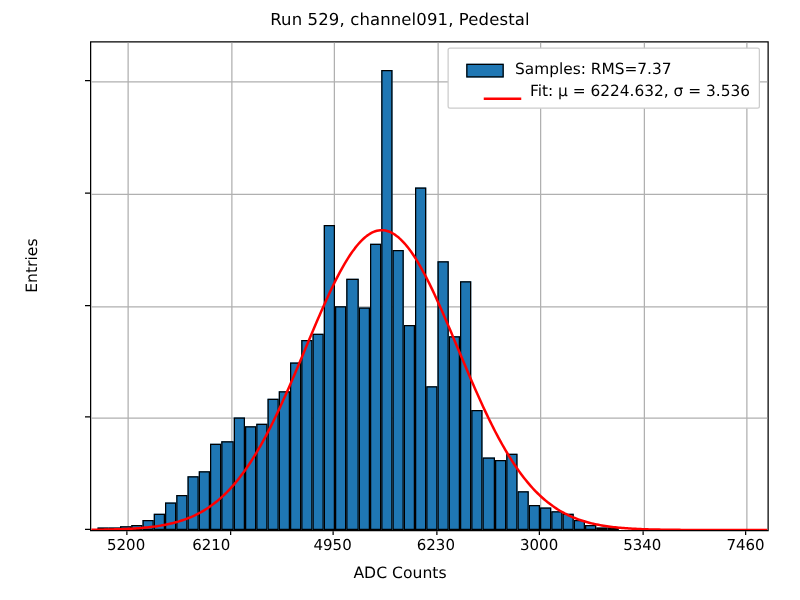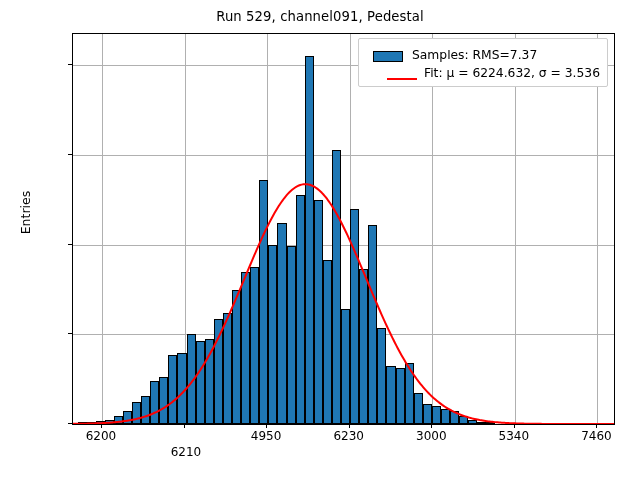--- a/index.html
+++ b/index.html
@@ -156,25 +156,26 @@
   .legend-row.fit-row .legend-swatch-wrap { width: 40px; }
 </style>
 </head>
 <body>
 
 <div id="figure">
 
   <div id="chart-title">Run 529, channel091, Pedestal</div>
 
   <div id="ylabel">Entries</div>
+  <div id="xlabel">ADC Counts</div>
 
   <div id="ytick-labels"></div>
   <div id="xtick-labels">
-      <div class="xtick-label" style="left: 65.9084px;">6200</div>
-      <div class="xtick-label" style="left: 151px; margin-top: 16px;">6210</div>
+      <div class="xtick-label" style="left: 65.9084px;">5200</div>
+      <div class="xtick-label" style="left: 134px;">6210</div>
       <div class="xtick-label" style="left: 231.099px;">4950</div>
       <div class="xtick-label" style="left: 313.695px;">6230</div>
       <div class="xtick-label" style="left: 396.29px;">3000</div>
       <div class="xtick-label" style="left: 478.885px;">5340</div>
       <div class="xtick-label" style="left: 561.481px;">7460</div>
     </div>
   <div id="tick-marks">
       <div class="ytick-mark" style="top: 423px;"></div>
       <div class="ytick-mark" style="top: 333px;"></div>
       <div class="ytick-mark" style="top: 244px;"></div>

